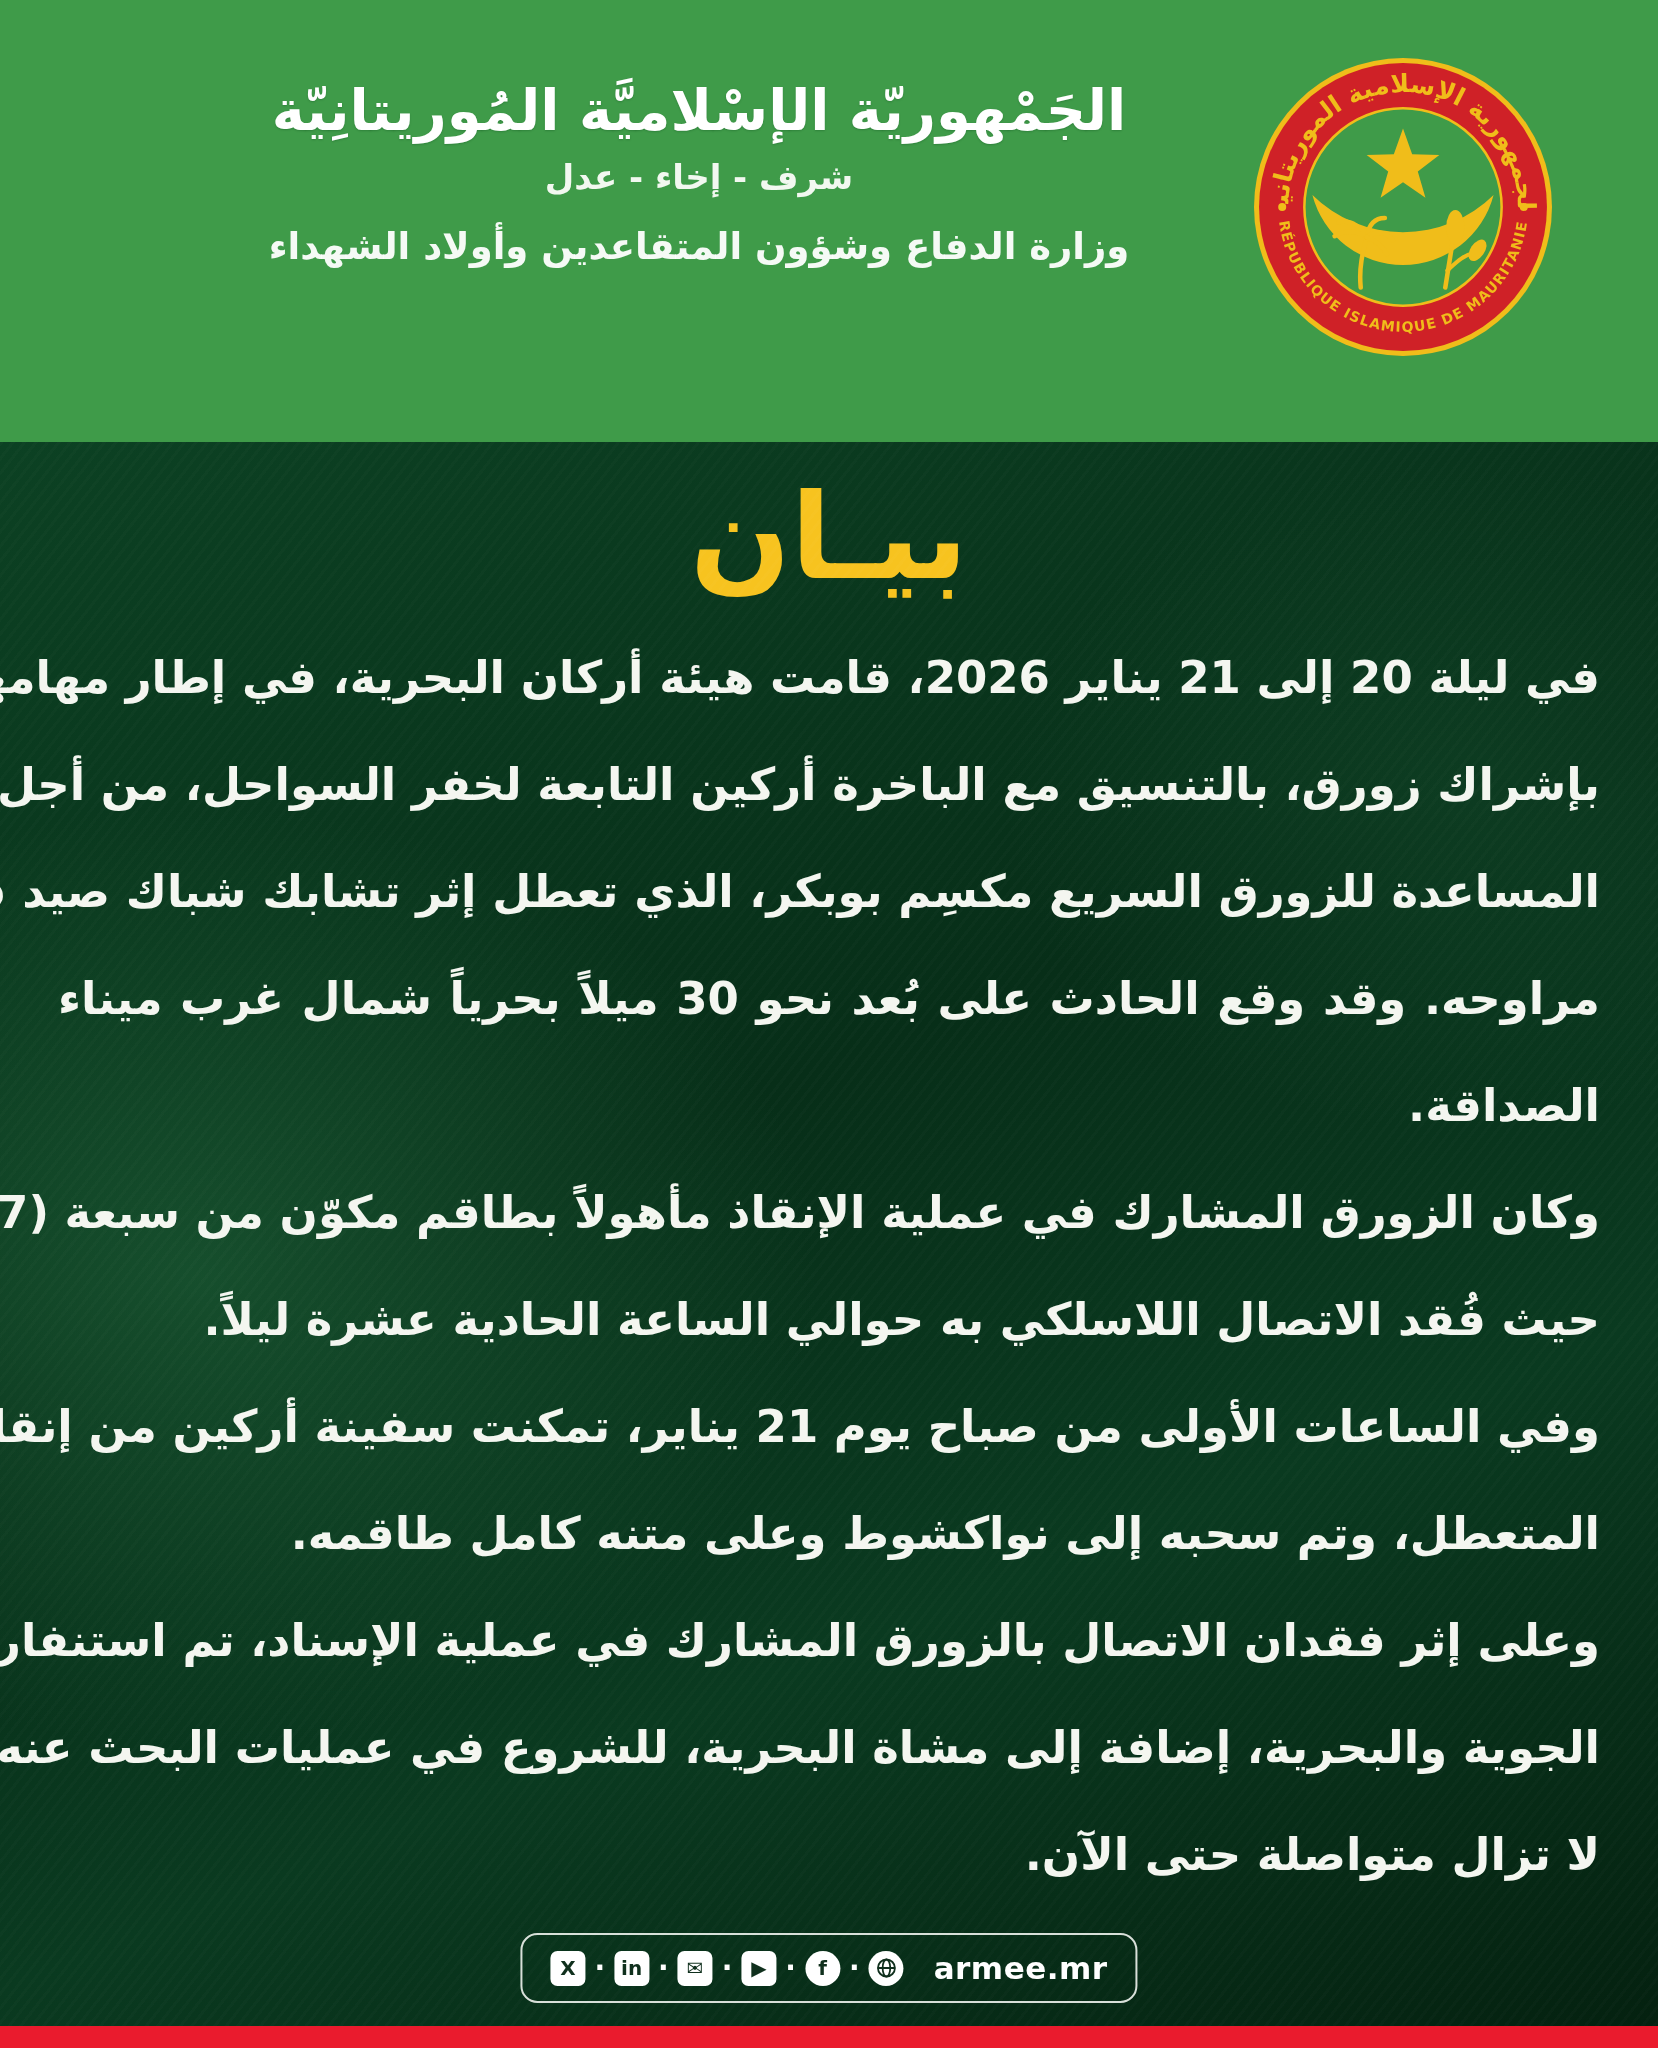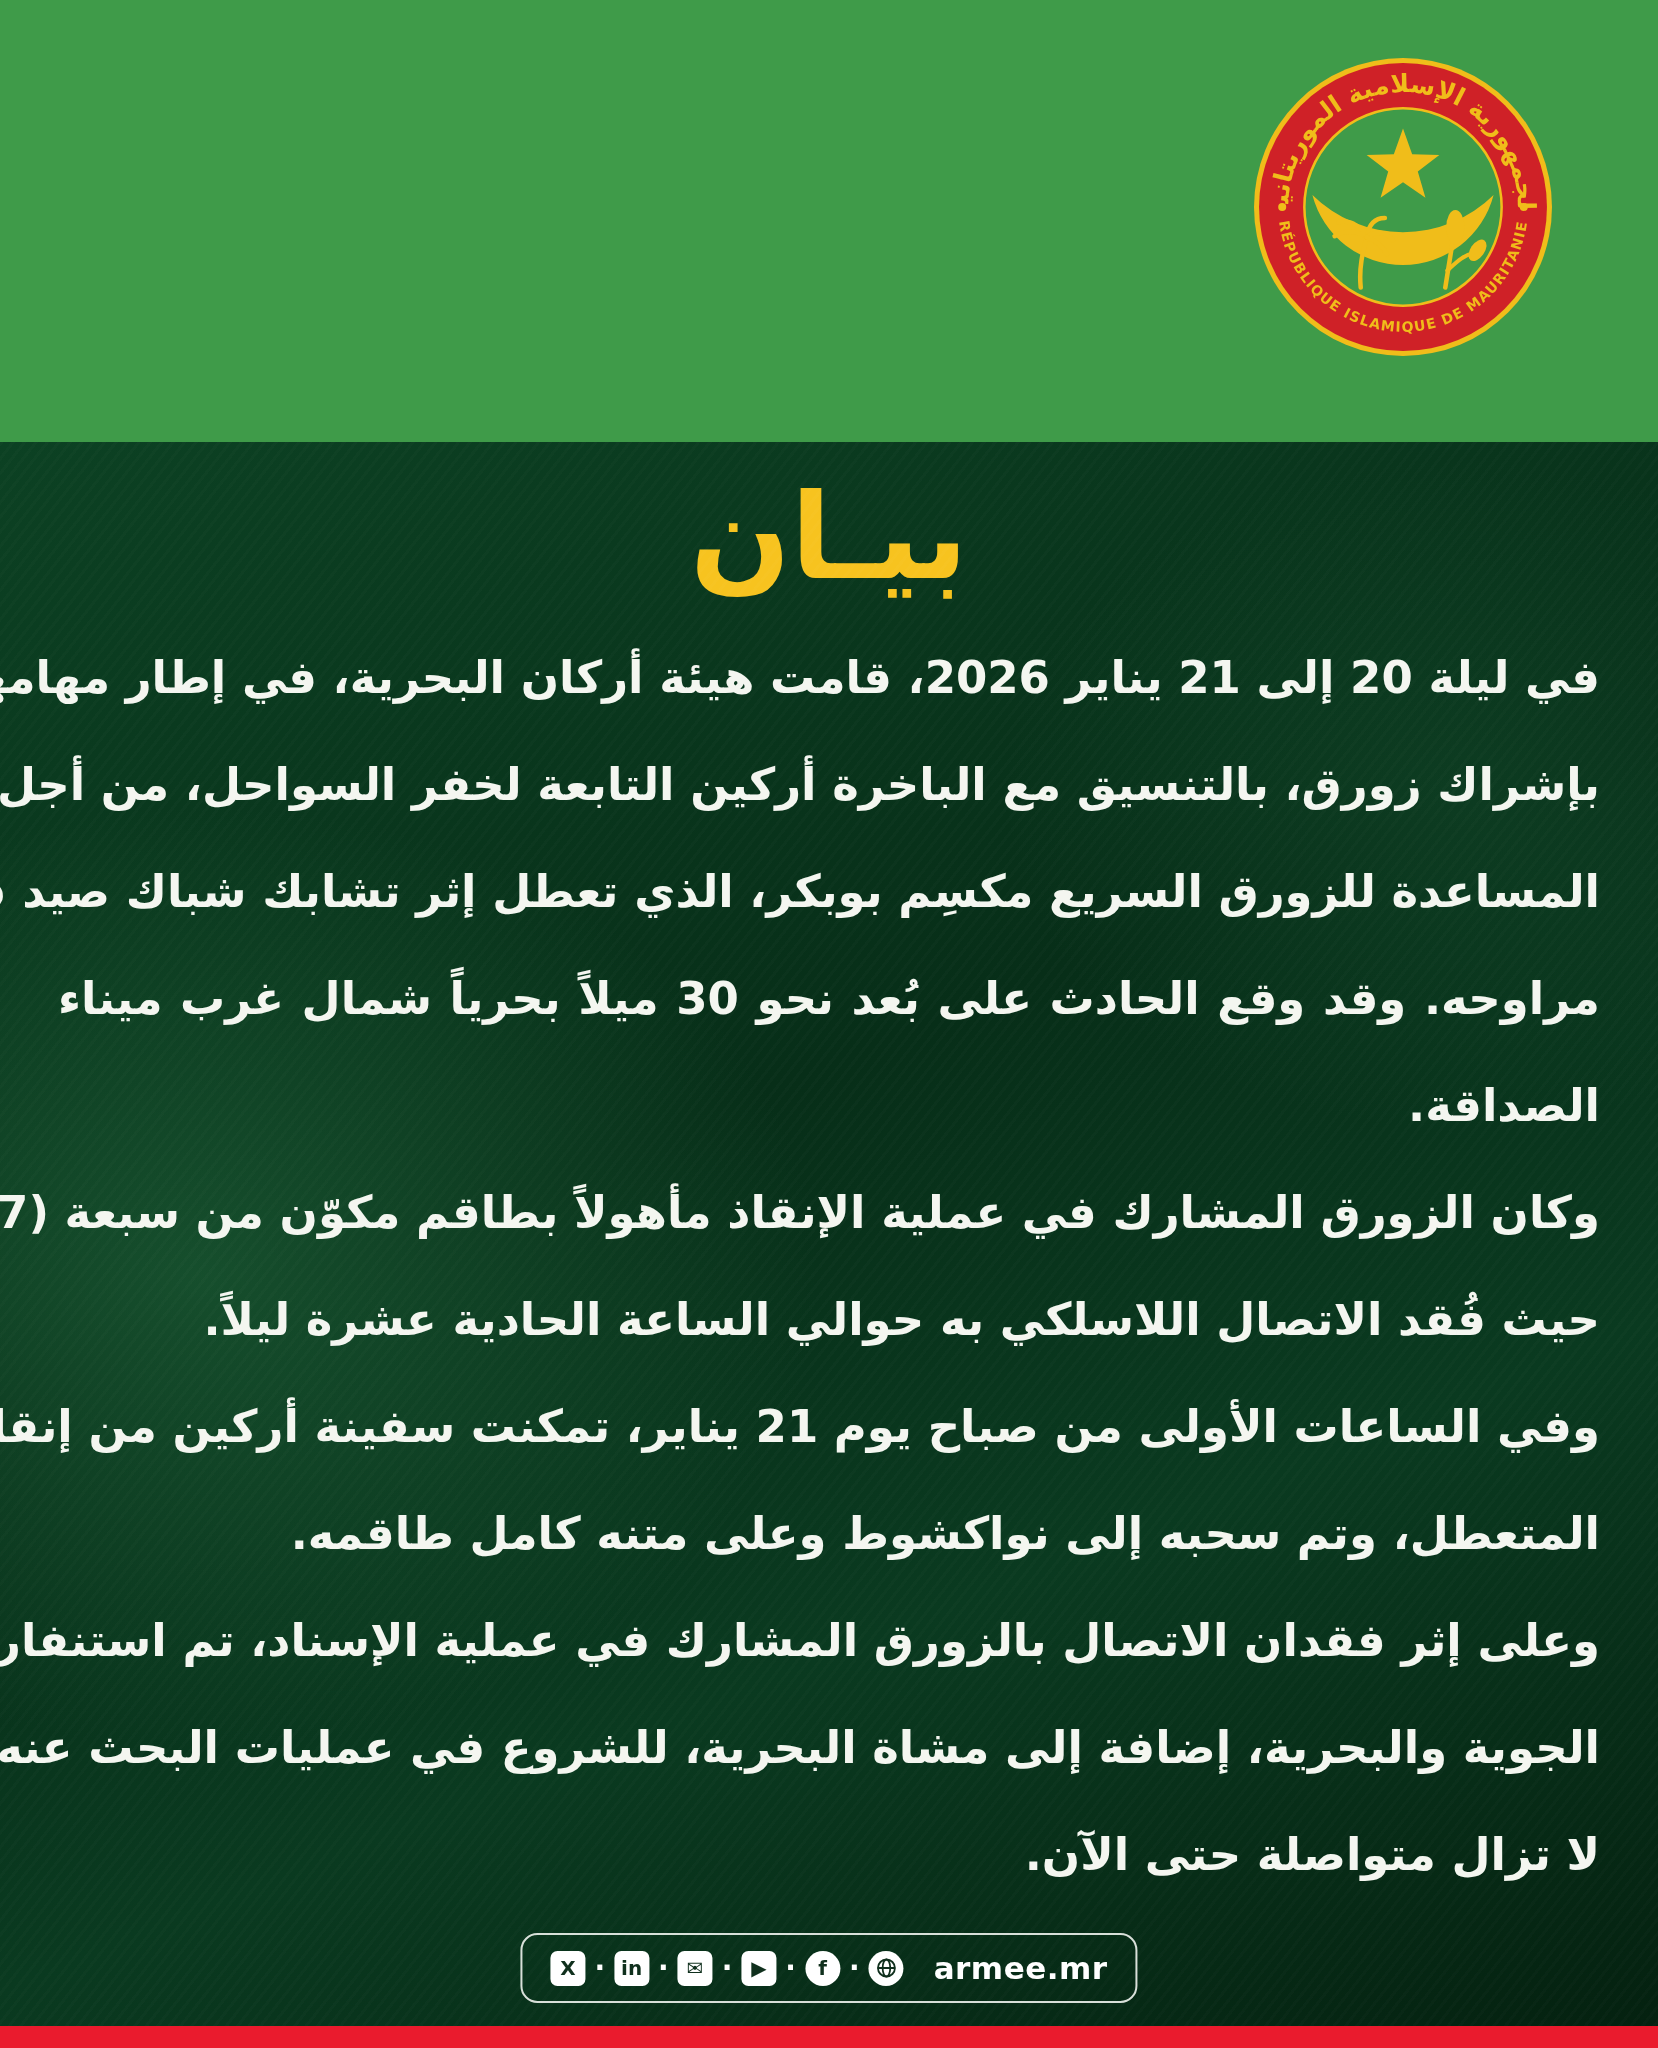--- a/index.html
+++ b/index.html
@@ -70,20 +70,25 @@
   .bottom-bar {
     position:absolute; left:0; bottom:0; width:100%; height:22px; background:#ea1b2d;
   }
 </style>
 </head>
 <body>
 
 <div class="page">
 
   <div class="header">
+    <div class="header-textblock">
+      <div class="header-title">الجَمْهوريّة الإسْلاميَّة المُوريتانِيّة</div>
+      <div class="header-motto">شرف - إخاء - عدل</div>
+      <div class="header-ministry">وزارة الدفاع وشؤون المتقاعدين وأولاد الشهداء</div>
+    </div>
 
     <div class="seal">
       <svg viewBox="0 0 300 300" aria-hidden="true">
         <circle cx="150" cy="150" r="148" fill="#f0bd1a"></circle>
         <circle cx="150" cy="150" r="143" fill="#cf2127"></circle>
         <circle cx="150" cy="150" r="98" fill="#3f9b49" stroke="#f0bd1a" stroke-width="2.5"></circle>
         <defs>
           <path id="arcTop" d="M 36,150 A 114,114 0 0 1 264,150"></path>
           <path id="arcBottom" d="M 26,150 A 124,124 0 0 0 274,150"></path>
         </defs>

